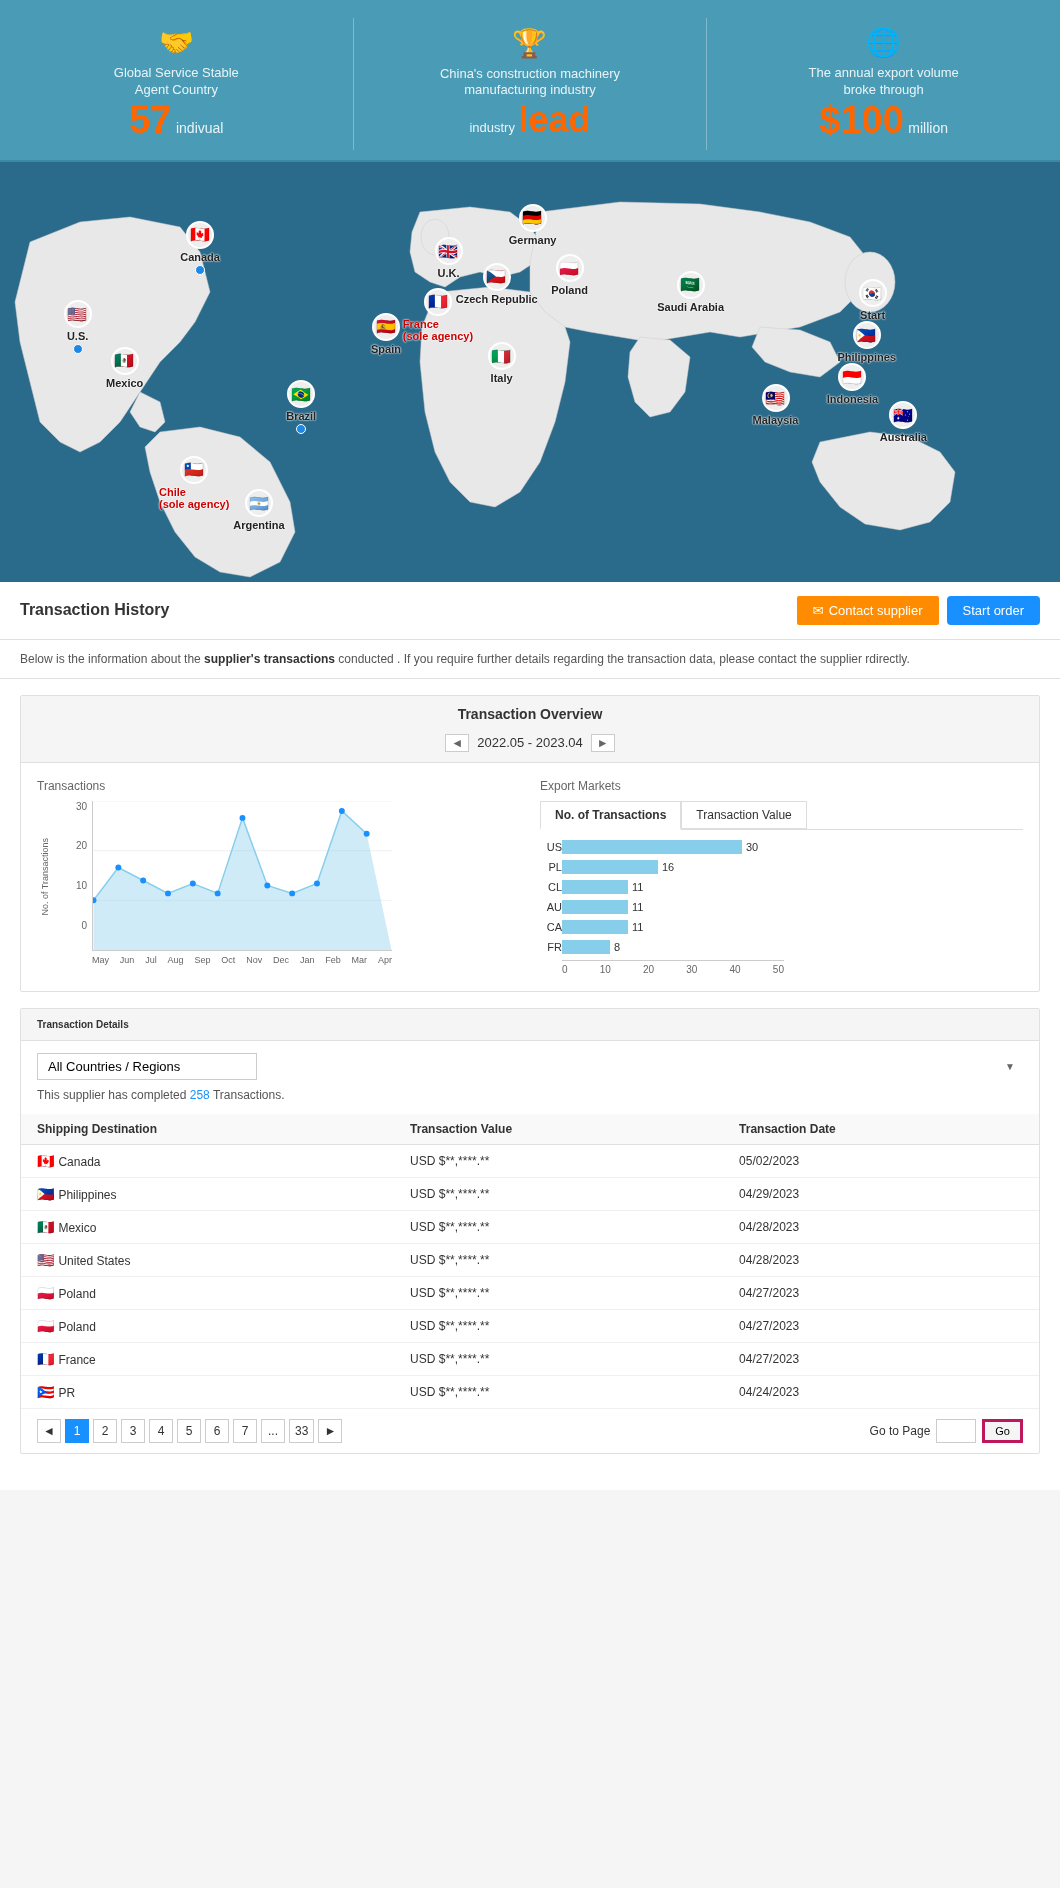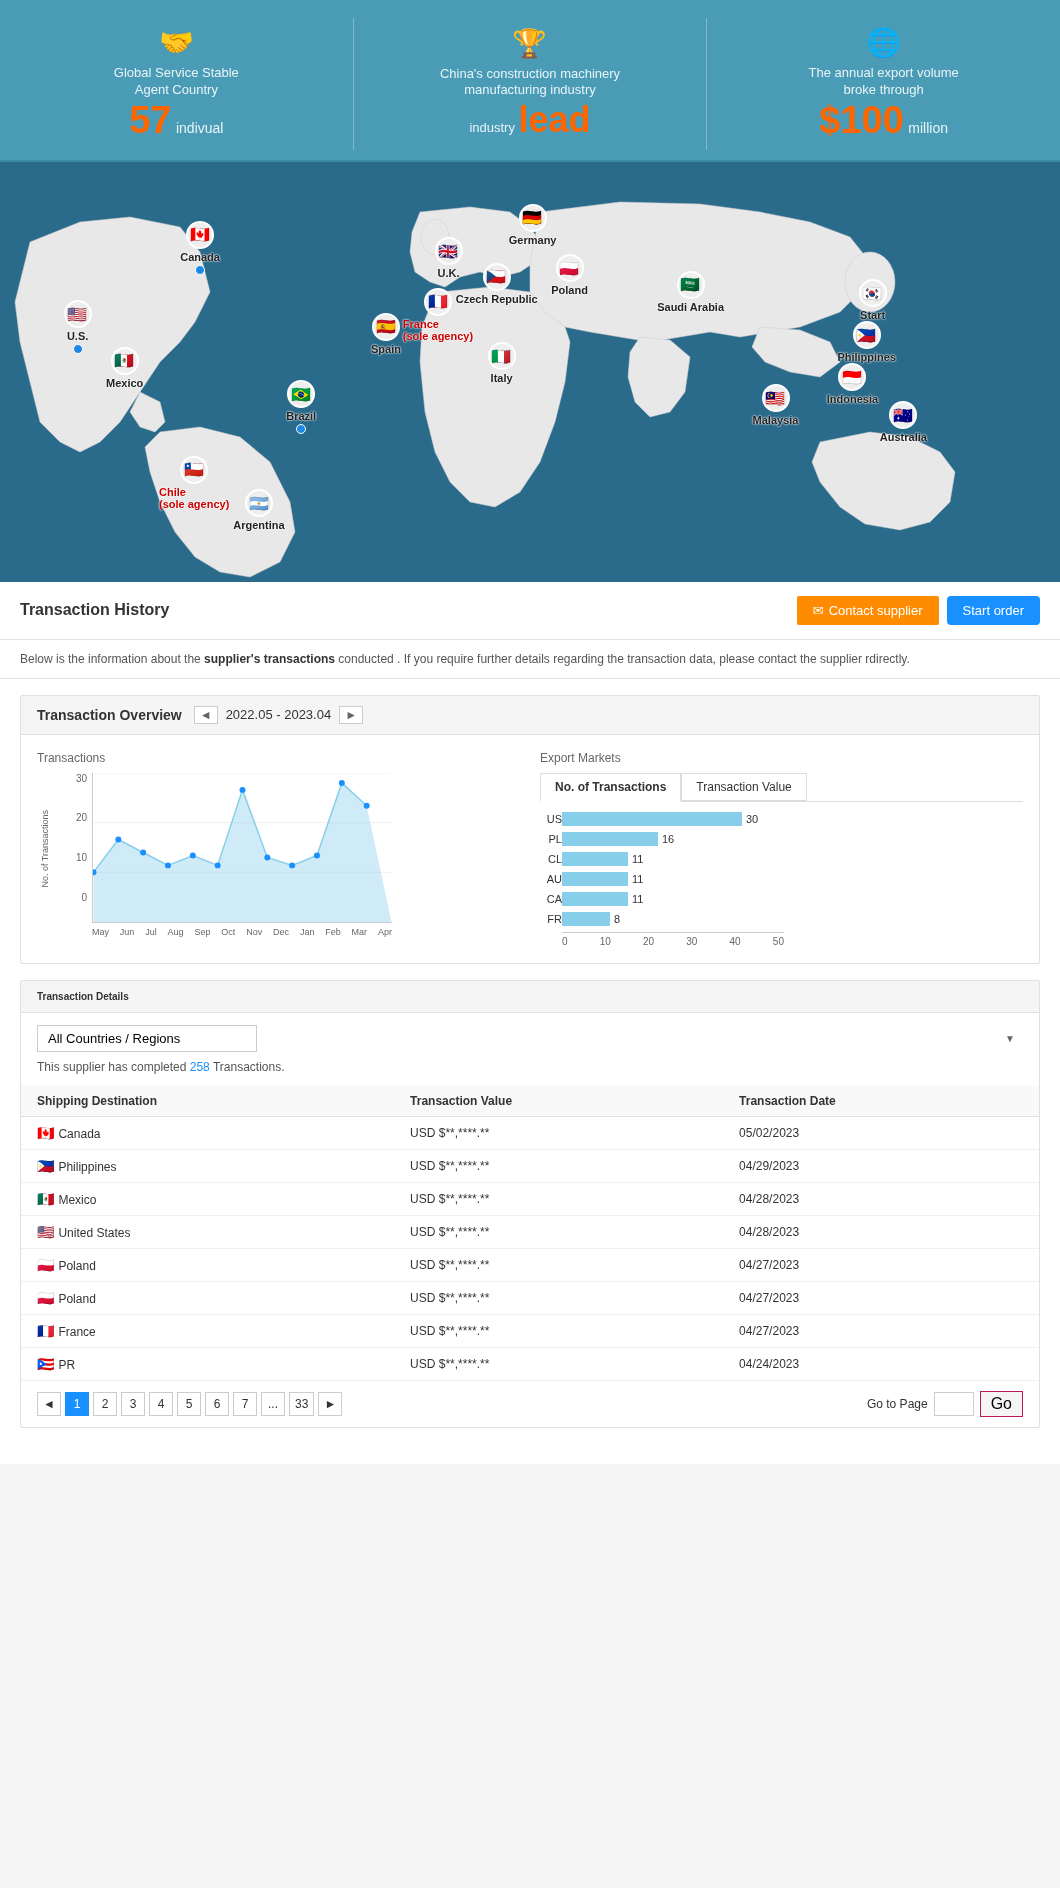--- a/index.html
+++ b/index.html
@@ -135,20 +135,21 @@
     .overview-header {
       background: #f5f5f5;
       padding: 10px 16px;
       display: flex;
       align-items: center;
       gap: 12px;
       border-bottom: 1px solid #e0e0e0;
       font-size: 14px;
       font-weight: bold;
       color: #333;
+      flex-direction: column;
     }
     .date-nav {
       display: flex;
       align-items: center;
       gap: 8px;
       font-size: 13px;
       font-weight: normal;
     }
     .date-nav-btn {
       cursor: pointer;
@@ -337,22 +338,22 @@
     .goto-input {
       width: 40px;
       height: 24px;
       border: 1px solid #ccc;
       text-align: center;
       font-size: 12px;
     }
     .goto-btn {
       padding: 3px 10px;
       background: #f5f5f5;
-      border: 1px solid #be185d;
-      font-size: 16px;
+      border: 3px solid #be185d;
+      font-size: 11px;
       cursor: pointer;
     }
   </style>
 </head>
 <body>
 
 <div class="header-stats">
   <div class="stat-block">
     <div class="stat-icon">🤝</div>
     <div class="stat-label" style="white-space:pre-line; text-align:center;">Global Service Stable

